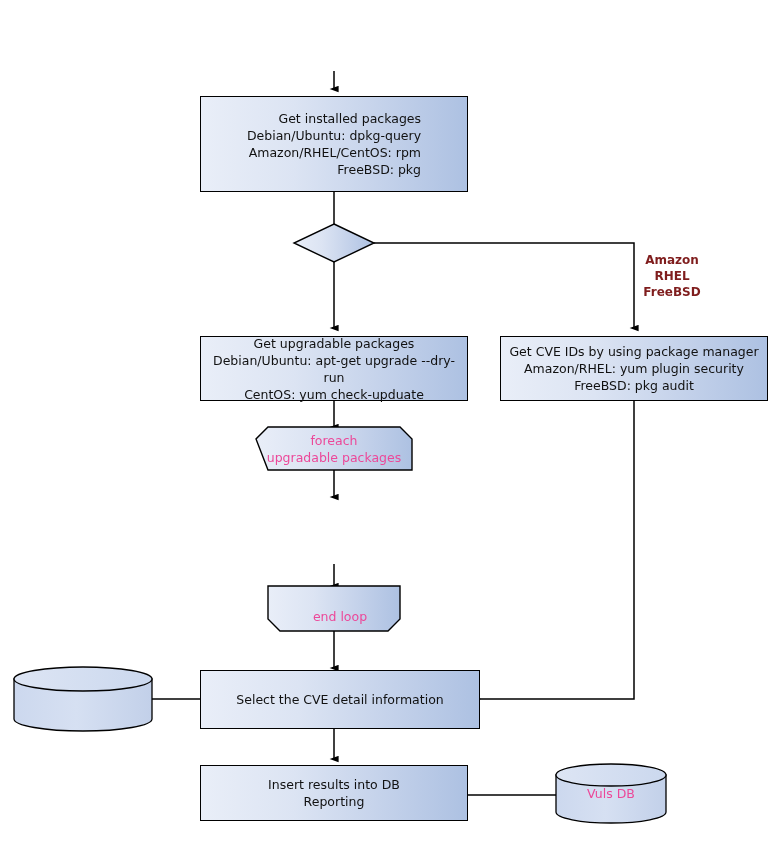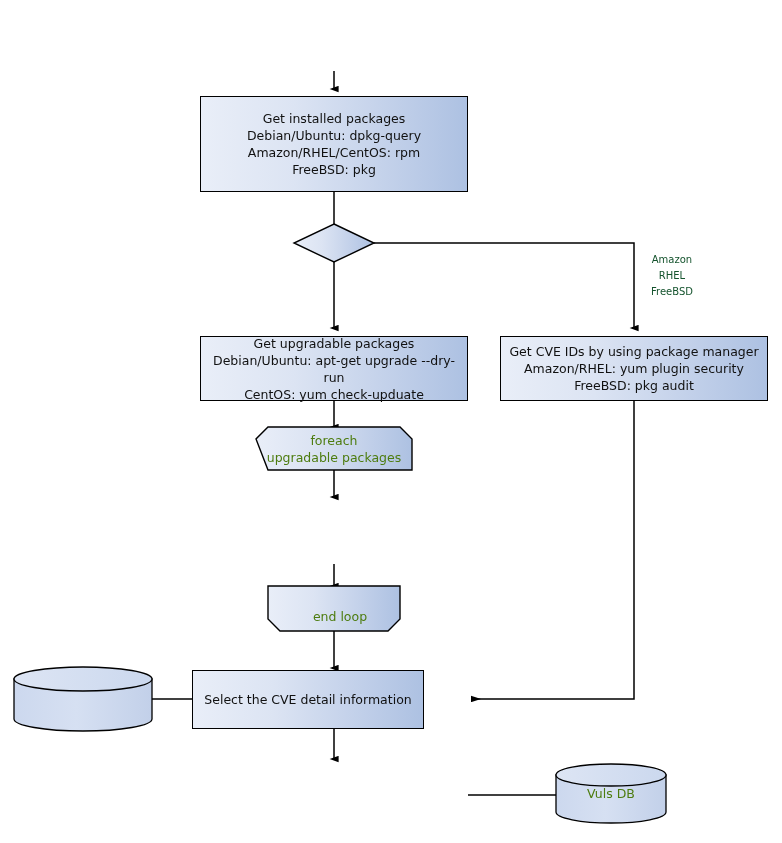--- a/index.html
+++ b/index.html
@@ -56,32 +56,33 @@
     left: 0;
     top: 0;
     width: 100%;
     height: 100%;
     display: flex;
     align-items: center;
     justify-content: center;
     text-align: center;
     font-size: 12.5px;
     line-height: 17px;
-    color: #4d7c0f;
+    color: #ec4899;
     white-space: pre-line;
     z-index: 3;
   }
   .edge-label {
     position: absolute;
-    font-size: 10px;
+    font-size: 12px;
     line-height: 16px;
-    color: #14532d;
+    color: #7f1d1d;
     text-align: center;
     white-space: pre-line;
     z-index: 3;
+    font-weight: bold;
   }
   .diamond-host { position: absolute; z-index: 2; }
 </style>
 </head>
 <body>
 
 <div id="canvas">
 
   <svg id="edges" viewBox="0 0 782 843" xmlns="http://www.w3.org/2000/svg">
     <defs>
@@ -152,21 +153,21 @@
       <ellipse cx="83" cy="679" rx="69" ry="12" fill="url(#cyltop)" stroke="#000000" stroke-width="1.3"></ellipse>
     </g>
 
     <g>
       <path d="M556,775 L556,812 A55,11 0 0 0 666,812 L666,775 Z" fill="url(#cylgrad)" stroke="#000000" stroke-width="1.3"></path>
       <ellipse cx="611" cy="775" rx="55" ry="11" fill="url(#cyltop)" stroke="#000000" stroke-width="1.3"></ellipse>
     </g>
   </svg>
 
 
-  <div class="node rect" style="left:200px; top:96px; width:268px; height:96px;">
+  <div class="node rect" style="left:200px; top:96px; width:268px; height:96px;text-align:right;">
     <span class="node-text">Get installed packages
 Debian/Ubuntu: dpkg-query
 Amazon/RHEL/CentOS: rpm
 FreeBSD: pkg</span>
   </div>
 
   <div class="diamond-host" style="left:294px; top:224px; width:80px; height:38px;">
     <div class="shape-label"></div>
   </div>
 
@@ -190,23 +191,27 @@
   <div class="shape-host" style="left:256px; top:427px; width:156px; height:43px;">
     <div class="shape-label">foreach
 upgradable  packages</div>
   </div>
 
 
   <div class="shape-host" style="left:268px; top:594px; width:144px; height:45px;">
     <div class="shape-label">end loop</div>
   </div>
 
-  <div class="node rect" style="left:192px; top:670px; width:232px; height:59px;">
+  <div class="node rect" style="left:200px; top:670px; width:280px; height:59px;">
     <span class="node-text">Select the CVE detail information</span>
   </div>
 
+  <div class="node rect" style="left:200px; top:765px; width:268px; height:56px;">
+    <span class="node-text">Insert results into DB
+Reporting</span>
+  </div>
 
 
   <div class="shape-host" style="left:556px; top:764px; width:110px; height:59px;">
     <div class="shape-label">Vuls DB</div>
   </div>
 
 </div>
 
 </body></html>

